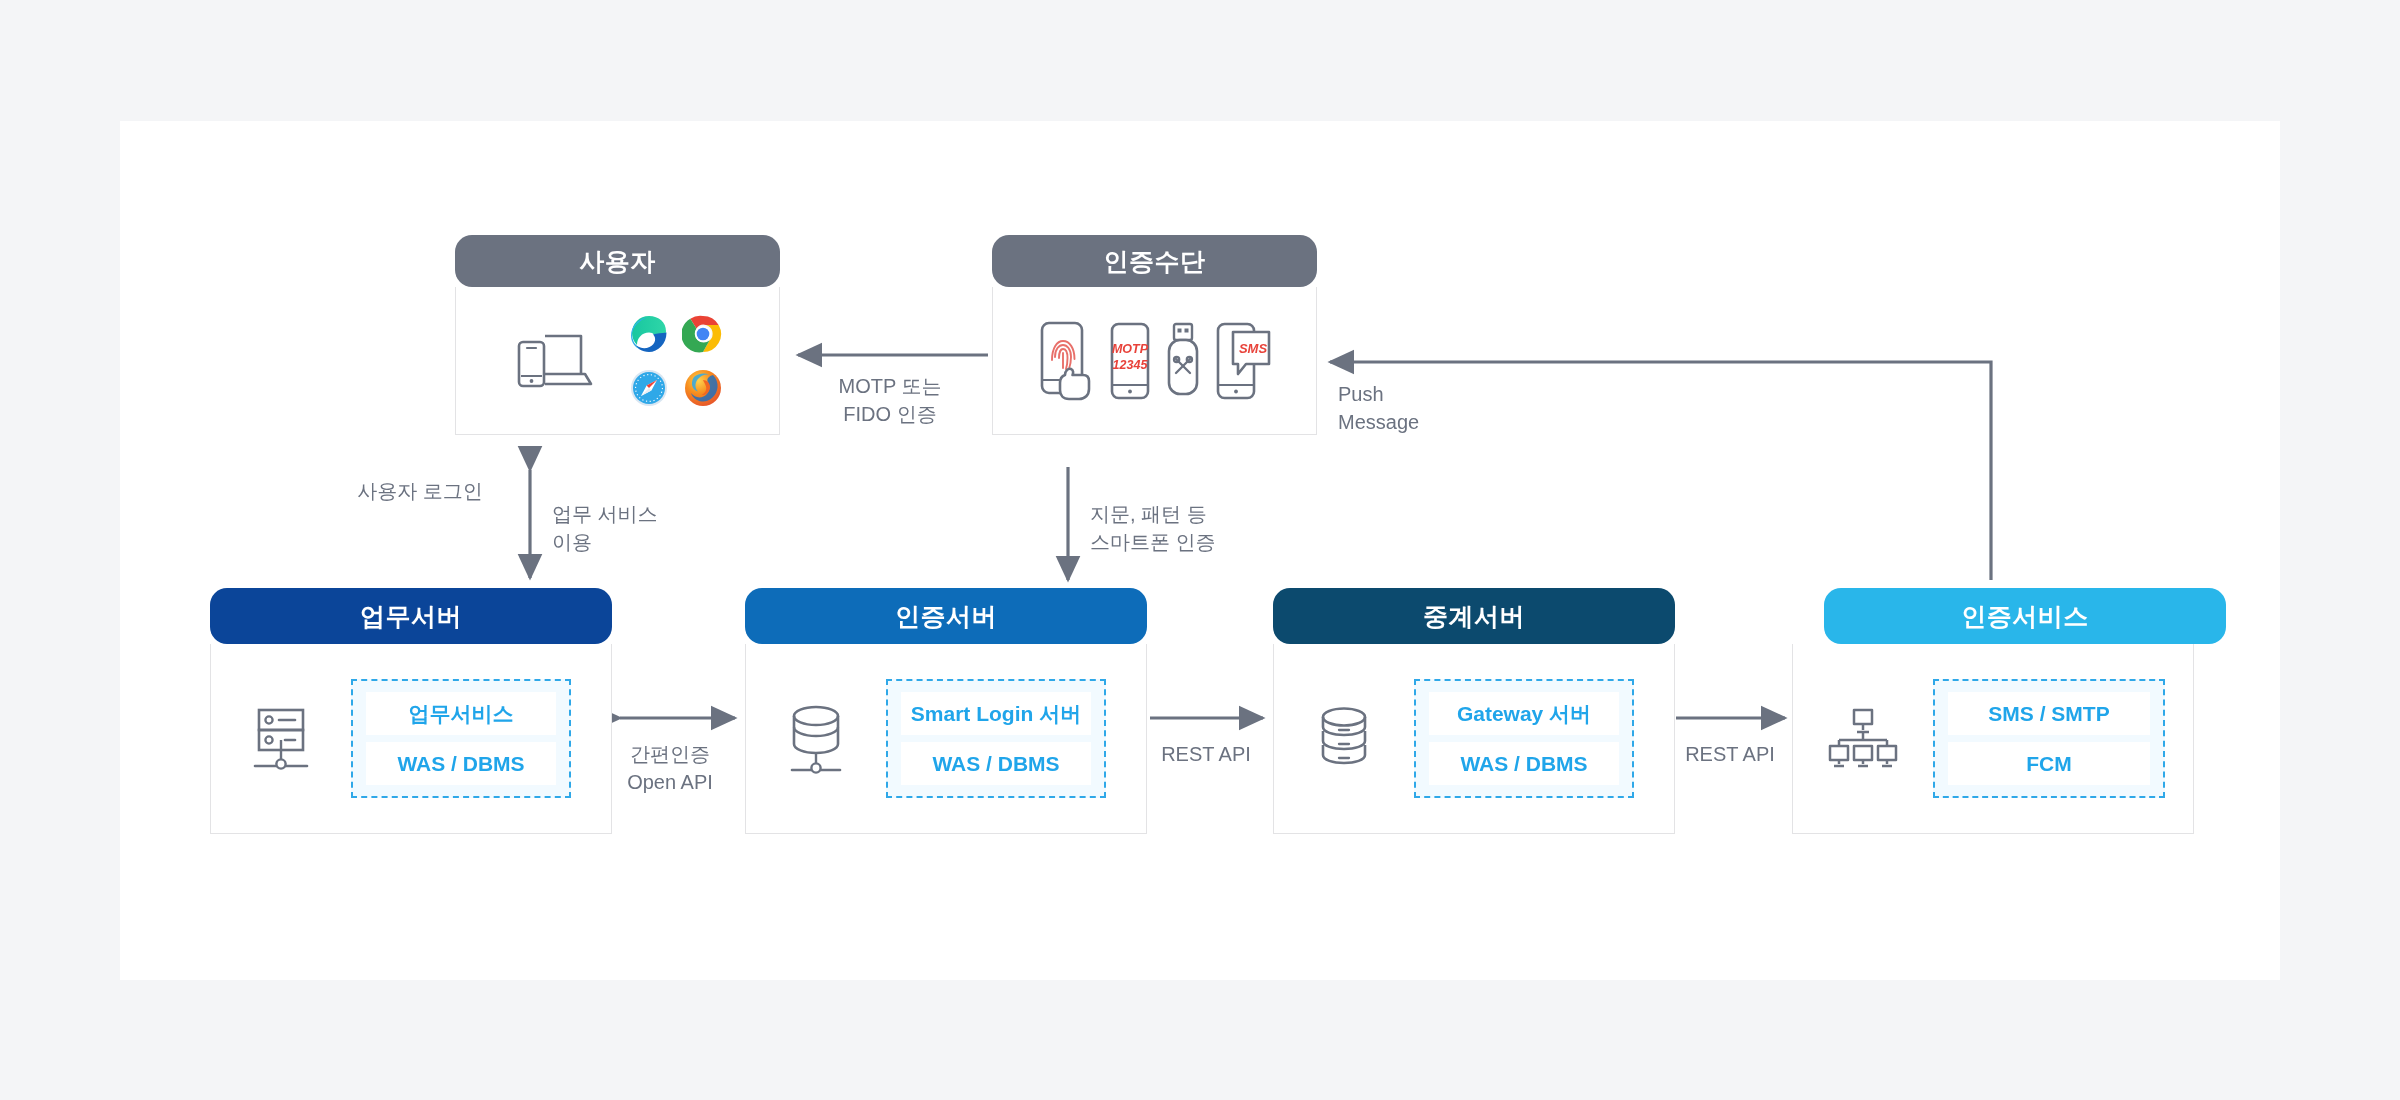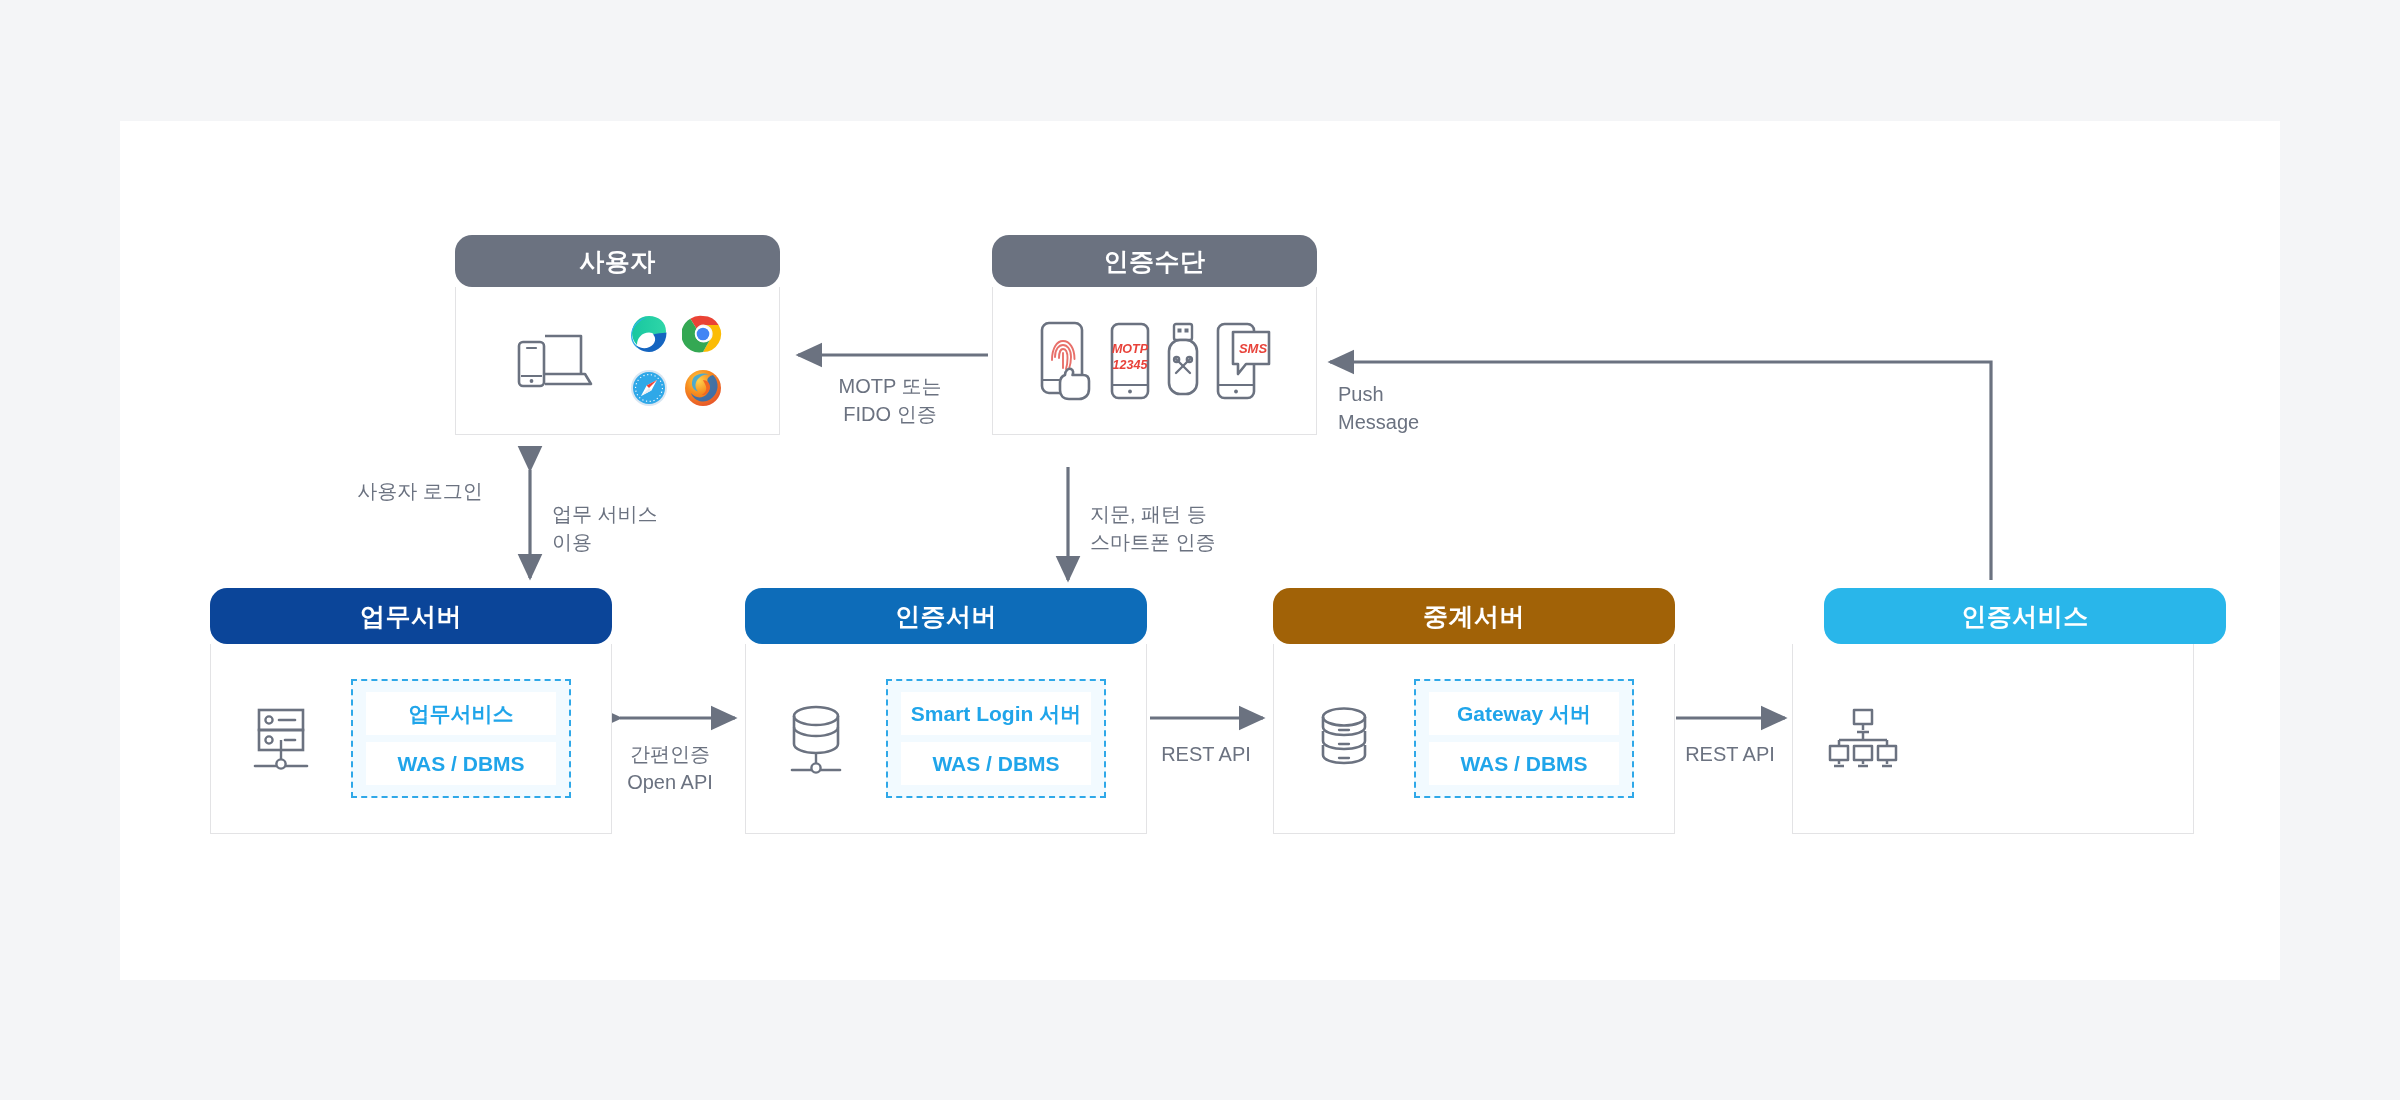--- a/index.html
+++ b/index.html
@@ -287,21 +287,21 @@
         </svg>
       </span>
       <div class="dgroup" style="width:220px;">
         <div class="tile bold">Smart Login 서버</div>
         <div class="tile bold">WAS / DBMS</div>
       </div>
     </div>
   </div>
 
   <div class="node srv" style="left:1273px;top:588px;width:402px;">
-    <div class="hdr" style="background:#a16207;">중계서버</div>
+    <div class="hdr" style="background:#0c4a6e;">중계서버</div>
     <div class="body">
       <span class="iconwell" style="width:140px;flex:none;">
         <svg width="72" height="78" viewBox="0 0 72 78">
           <g fill="none" stroke="#6b7280" stroke-width="2.6">
             <ellipse cx="36" cy="17" rx="21" ry="8.5"></ellipse>
             <path d="M15 17 V27 C15 32 25 35 36 35 C47 35 57 32 57 27 V17"></path>
             <path d="M15 31 V41 C15 46 25 49 36 49 C47 49 57 46 57 41 V31"></path>
             <path d="M15 45 V55 C15 60 25 63 36 63 C47 63 57 60 57 55 V45"></path>
           </g>
           <g stroke="#6b7280" stroke-width="2.3" stroke-linecap="round">
@@ -336,20 +336,24 @@
             <rect x="55" y="40" width="18" height="14"></rect>
             <path d="M16 54 V58"></path>
               <path d="M11 60 H21"></path>
             <path d="M40 54 V58"></path>
               <path d="M35 60 H45"></path>
             <path d="M64 54 V58"></path>
               <path d="M59 60 H69"></path>
           </g>
         </svg>
       </span>
+      <div class="dgroup" style="width:232px;">
+        <div class="tile bold">SMS / SMTP</div>
+        <div class="tile bold">FCM</div>
+      </div>
     </div>
   </div>
 
   <div class="lbl r" style="left:330px;top:477px;width:180px;text-align:center;">사용자 로그인</div>
 
   <div class="lbl" style="left:552px;top:500px;width:200px;">업무 서비스
 이용</div>
 
   <div class="lbl c" style="left:790px;top:372px;width:200px;">MOTP 또는
 FIDO 인증</div>

